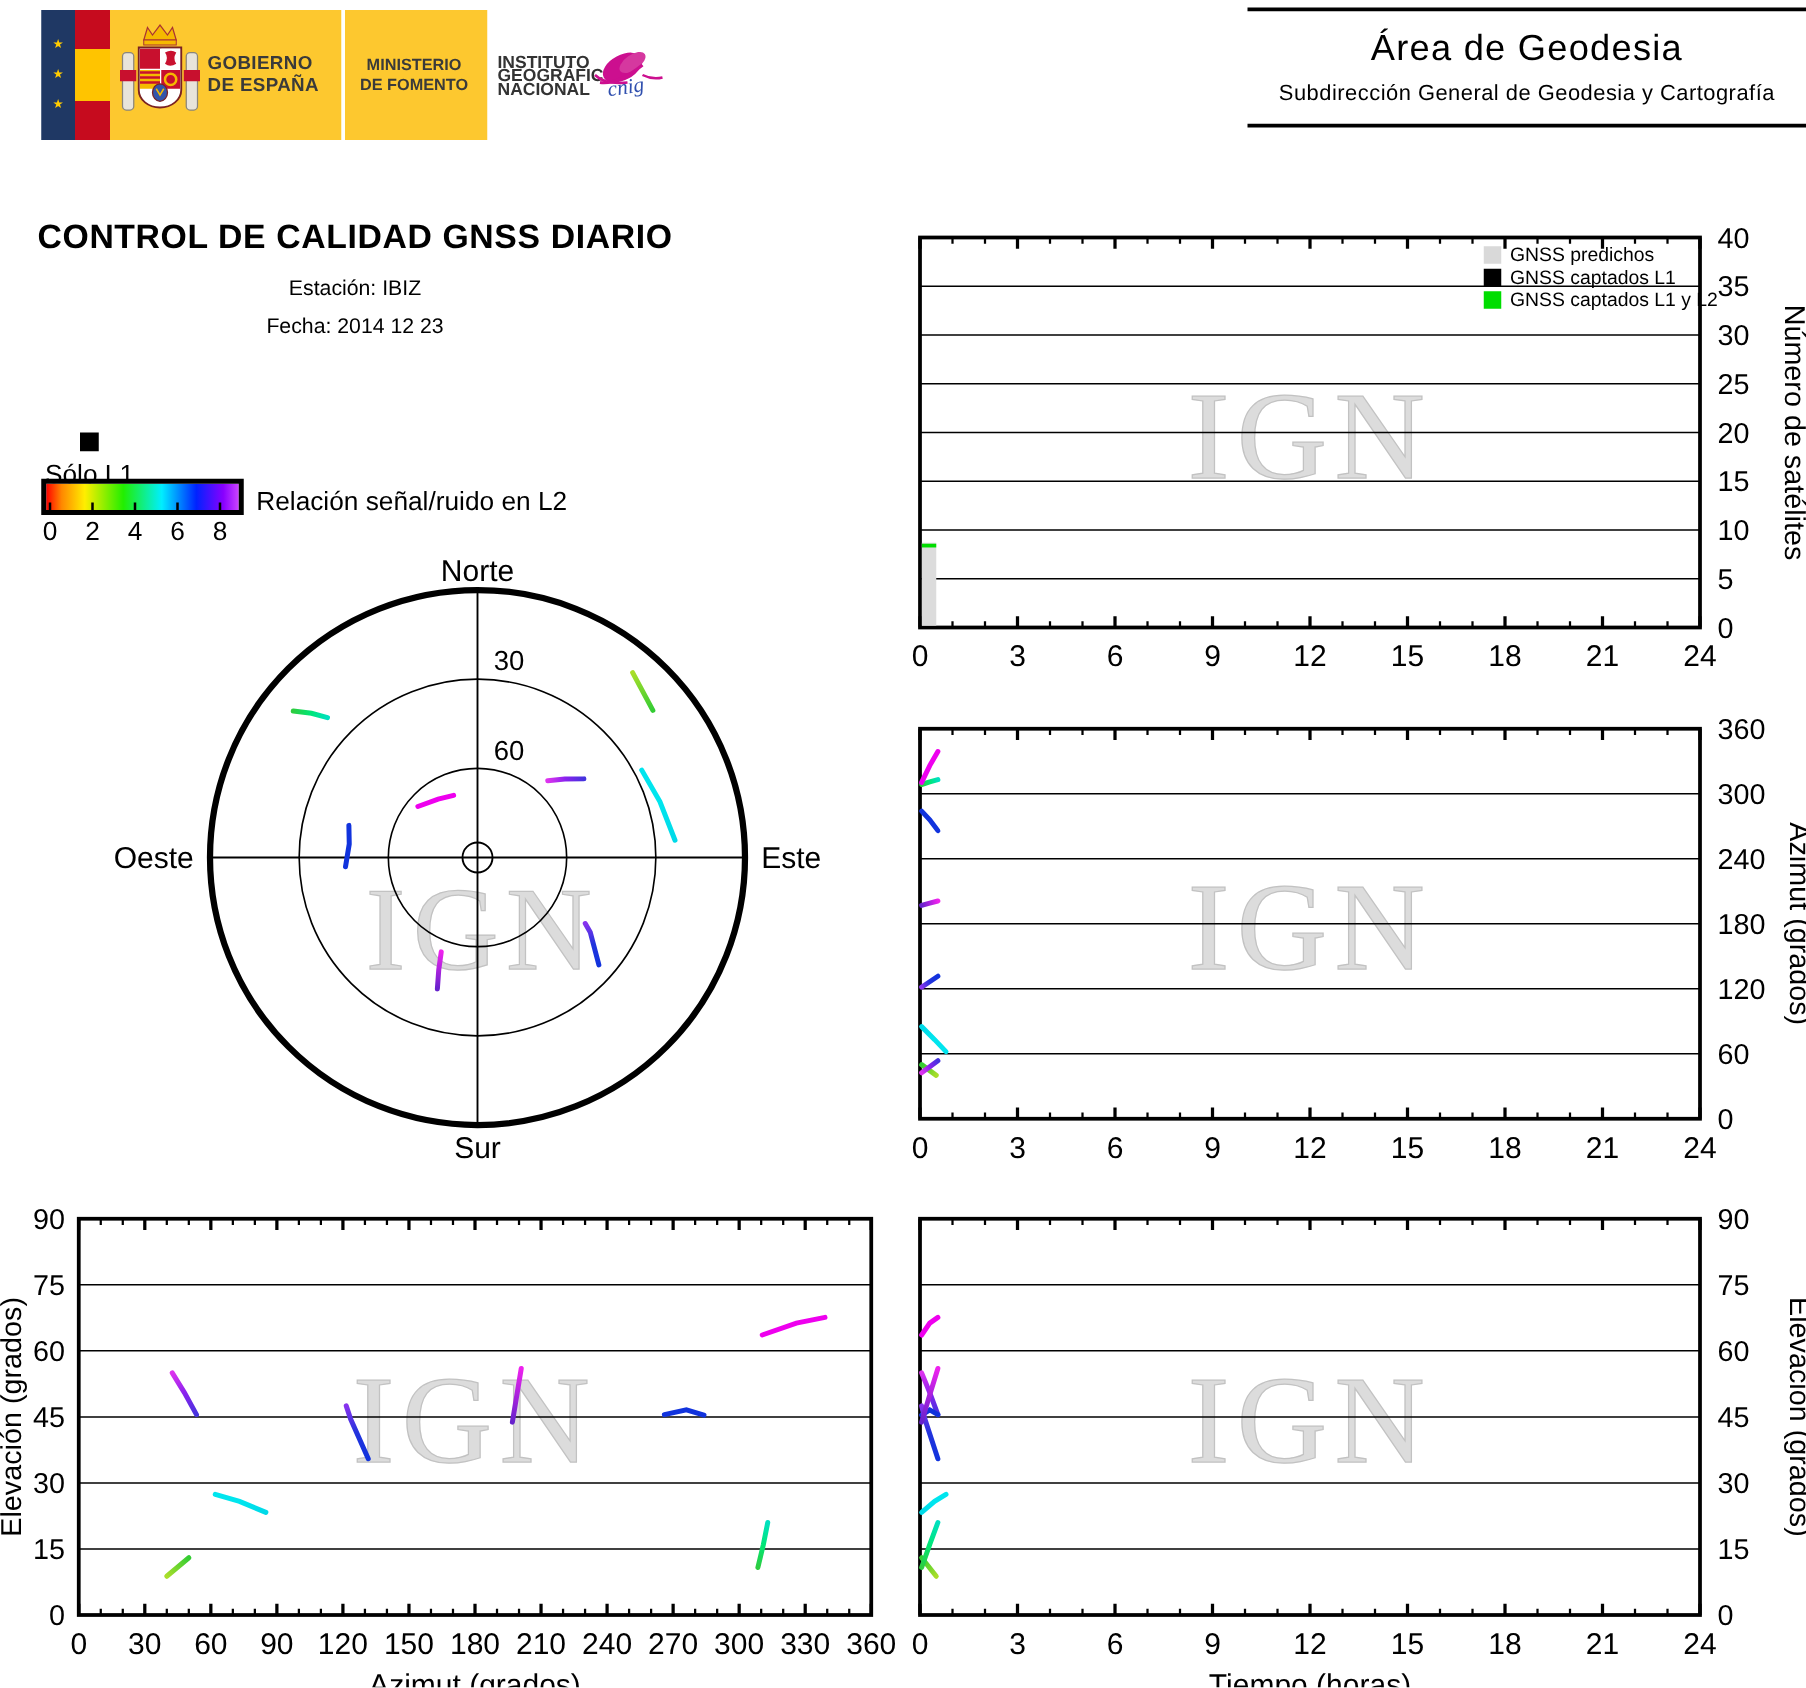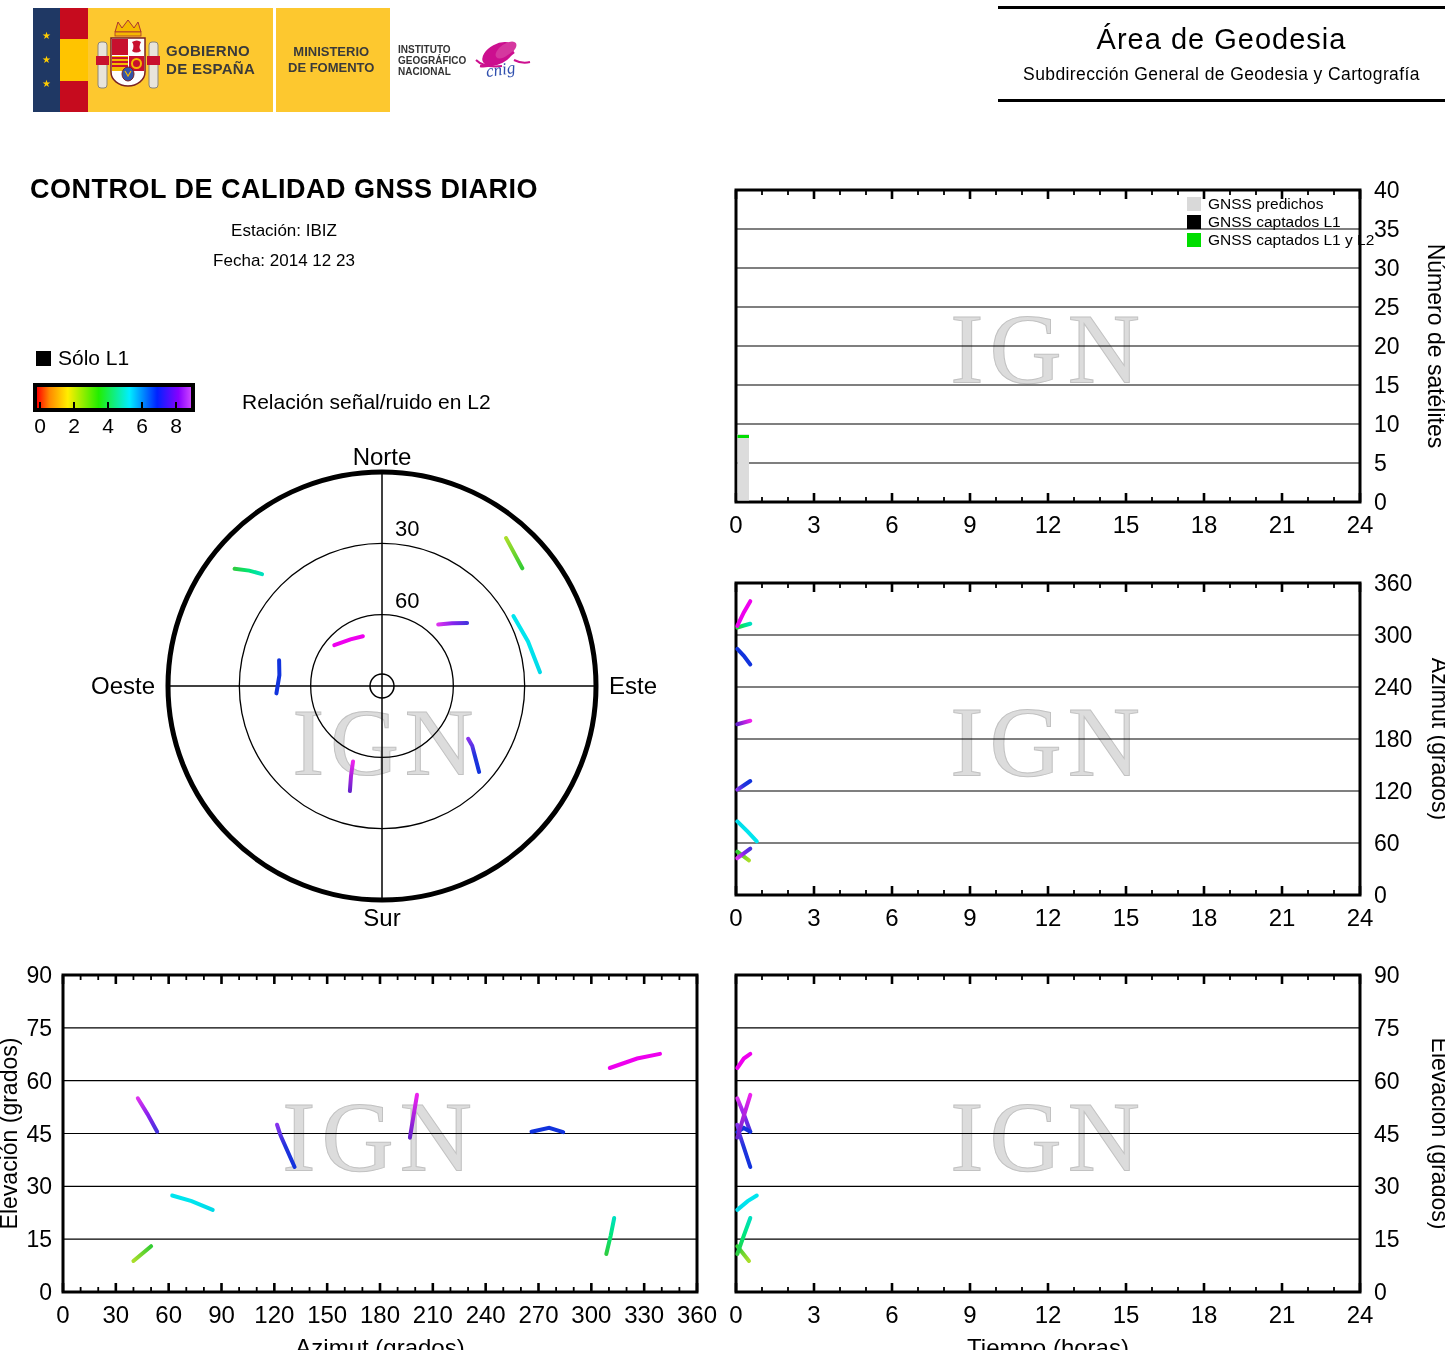--- a/index.html
+++ b/index.html
@@ -10,40 +10,40 @@
   .eu-stripe{width:27px;height:100%;background:#1f3864;display:flex;flex-direction:column;justify-content:center;align-items:center;gap:14px;}
   .eu-star{color:#ffcc00;font-size:10px;line-height:10px;}
   .es-flag{width:28px;height:100%;background:linear-gradient(180deg,#c60b1e 0 30%,#ffc400 30% 70%,#c60b1e 70% 100%);}
   .gold-block{background:#fdc82f;height:100%;position:relative;}
   .blk1{width:185px;}
   .blk-sep{width:3px;background:#fff;height:100%;}
   .blk2{width:114px;}
   .blk3{width:150px;background:#fff;height:100%;position:relative;}
   .gob-text{position:absolute;left:78px;top:34px;font-size:15px;font-weight:bold;color:#3a3a3a;line-height:18px;letter-spacing:.3px;}
   .min-text{position:absolute;left:12px;top:36px;font-size:13px;font-weight:bold;color:#3a3a3a;line-height:16px;text-align:center;}
-  .ign-text{position:absolute;left:8px;top:36px;font-size:10px;font-weight:bold;color:#333;line-height:11px;}
+  .ign-text{position:absolute;left:8px;top:36px;font-size:14px;font-weight:bold;color:#333;line-height:11px;}
   .cnig-script{position:absolute;left:96px;top:52px;font-size:17px;font-style:italic;font-family:"Liberation Serif",serif;color:#2f4fae;transform:rotate(-8deg);}
   
   #area-header{left:998px;top:6px;width:447px;}
   #area-header .line{height:3px;background:#000;}
   #area-title{text-align:center;font-size:29px;margin-top:14px;letter-spacing:1px;}
   #area-subtitle{text-align:center;font-size:17.5px;margin-top:8px;margin-bottom:14px;letter-spacing:.4px;}
   
   #report-block{left:30px;top:174px;text-align:center;}
   #report-title{font-size:27px;margin:0 0 16px 0;letter-spacing:.5px;}
   .report-line{font-size:17px;margin:10px 0;}
   
-  #solo-l1{left:36px;top:346px;display:flex;align-items:center;gap:7px;}
+  #solo-l1{left:36px;top:346px;display:flex;align-items:center;gap:7px;flex-direction:column;}
   #solo-l1 .sq{width:15px;height:15px;background:#000;}
   #solo-l1 .lbl{font-size:21px;}
   #colorbar{left:33px;top:383px;width:154px;height:21px;border:4px solid #000;background:linear-gradient(90deg,#ff0000 0%,#ff8800 8%,#ffee00 20%,#22ee00 40%,#00eeff 60%,#0022ff 78%,#8800ff 92%,#cc44ff 100%);}
   .cb-tick{position:absolute;bottom:0;width:2px;height:6px;background:#000;}
   #colorbar-ticklabels{left:33px;top:414px;width:170px;height:24px;position:absolute;}
   .cb-num{position:absolute;top:0;width:24px;margin-left:-12px;text-align:center;font-size:21px;}
-  #colorbar-caption{left:205px;top:390px;font-size:21px;margin-left:37px;}
+  #colorbar-caption{left:205px;top:390px;font-size:21px;}
   
   #charts-svg{left:0;top:0;}
   text{font-family:"Liberation Sans",sans-serif;}
   .wm{font-family:"Liberation Serif",serif;fill:#dcdcdc;stroke:#c2c2c2;stroke-width:1;letter-spacing:6px;}
 </style>
 </head>
 <body>
 
 <div class="abs" id="logo-bar">
   <div class="eu-stripe">

